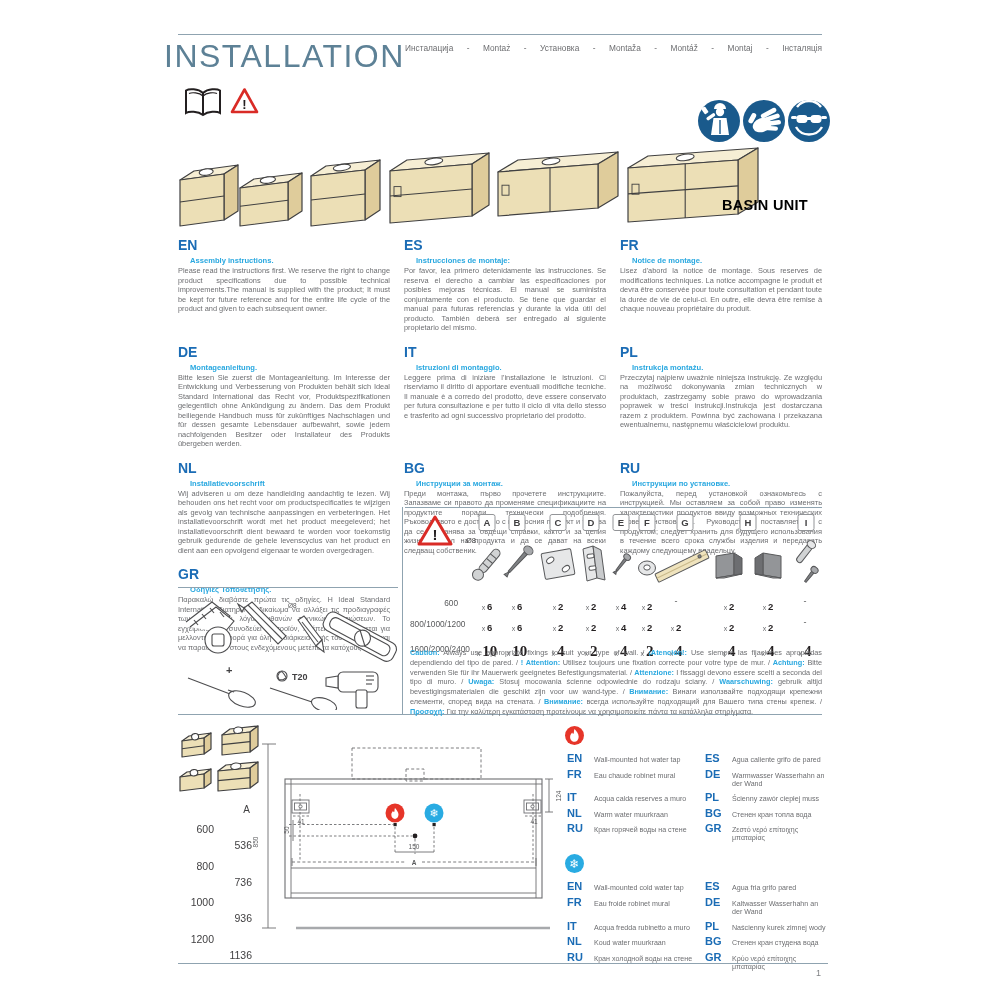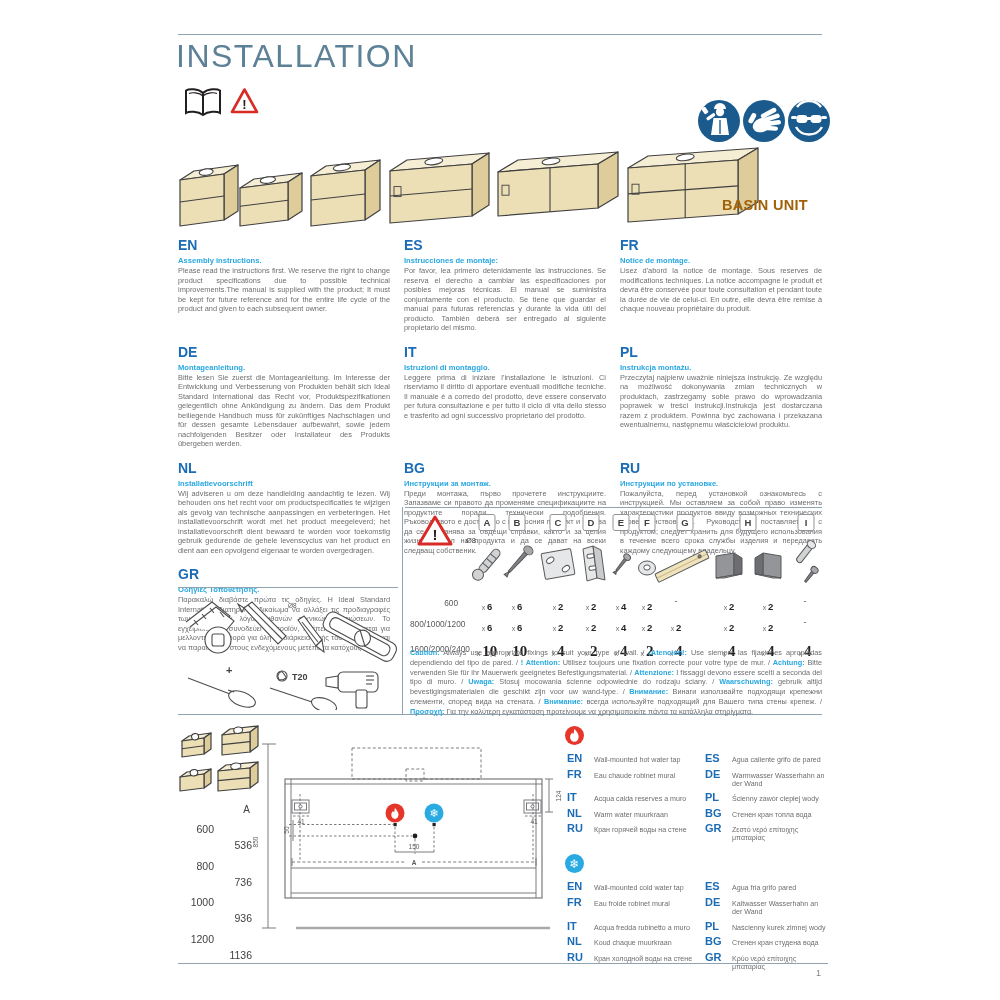--- a/index.html
+++ b/index.html
@@ -3,33 +3,33 @@
 <meta charset="utf-8">
 <style>
   html,body{margin:0;padding:0;background:#fff;}
   #page{position:relative;width:1000px;height:1000px;background:#fff;overflow:hidden;
         font-family:"Liberation Sans",sans-serif;color:#6d6e71;}
   .abs{position:absolute;}
   .rule{position:absolute;height:1px;background:#8fa3b0;}
   .vrule{position:absolute;width:1px;background:#8fa3b0;}
 
   
-  #title{left:176px;top:38px;font-size:32px;letter-spacing:1.5px;color:#5d8196;font-weight:400;}
+  #title{left:164px;top:38px;font-size:32px;letter-spacing:1.5px;color:#5d8196;font-weight:400;}
   #lang-lines{left:405px;top:42px;width:417px;font-size:8.3px;line-height:13.8px;color:#6d6e71;
               text-align:justify;}
   #lang-lines div{text-align-last:justify;}
 
-  #basin-unit{left:722px;top:197px;font-size:14.5px;font-weight:700;color:#a16207;letter-spacing:.3px;}
+  #basin-unit{left:722px;top:197px;font-size:14.5px;font-weight:700;color:#000000;letter-spacing:.3px;}
 
   
   #sections{left:178px;top:237px;width:648px;display:grid;grid-template-columns:212px 202px 202px;
             column-gap:14px;}
   .lang-sec{margin-bottom:11px;}
   .lang-sec h2{margin:0 0 3px 0;font-size:14px;font-weight:700;color:#1b6cb5;}
-  .lang-sec h3{margin:0 0 1px 0;font-size:7.6px;font-weight:700;color:#29a8e0;}
+  .lang-sec h3{margin:0 0 1px 12px;font-size:7.6px;font-weight:700;color:#29a8e0;}
   .lang-sec p{margin:0;font-size:7.4px;line-height:9.5px;color:#6d6e71;text-align:justify;}
 
   
   #parts{left:410px;top:510px;width:412px;height:142px;}
   .pletter{position:absolute;top:4px;width:15px;height:15px;border:1.2px solid #939598;border-radius:2.5px;
            font-size:9.5px;line-height:15px;font-weight:700;color:#414042;text-align:center;
            transform:translateX(-50%);background:#fff;}
   .prow{position:absolute;left:0;width:412px;height:17px;}
   .plabel{position:absolute;left:0;top:2px;width:48px;text-align:right;font-size:8.3px;color:#58595b;}
   .pcell{position:absolute;top:0;transform:translateX(-50%);white-space:nowrap;}
@@ -65,20 +65,21 @@
 </head>
 <body>
 <div id="page">
 
   <div class="rule" style="left:178px;top:34px;width:292px;"></div>
   <div class="rule" style="left:405px;top:34px;width:417px;"></div>
 
   <div class="abs" id="title">INSTALLATION</div>
 
   <div class="abs" id="lang-lines">
+    <div>Инсталација - Montaż - Установка - Montaža - Montáž - Montaj - Інсталяція</div>
   </div>
 
   <svg class="abs" style="left:183px;top:86px" width="40" height="32" viewBox="0 0 40 32">
     <path d="M20 7 C15 2.5 6 2.5 3 4.5 L3 27 C6 25 15 25 20 29 C25 25 34 25 37 27 L37 4.5 C34 2.5 25 2.5 20 7 Z" fill="none" stroke="#231f20" stroke-width="2"></path>
     <line x1="20" y1="7" x2="20" y2="29" stroke="#231f20" stroke-width="2"></line>
     <path d="M20 10 C16 6.5 9 6.2 6 7.5" fill="none" stroke="#231f20" stroke-width="1.2"></path>
     <path d="M20 10 C24 6.5 31 6.2 34 7.5" fill="none" stroke="#231f20" stroke-width="1.2"></path>
   </svg>
   <svg class="abs" style="left:230px;top:87px" width="29" height="28" viewBox="0 0 29 28">
     <path d="M14.5 2.5 L27 25 L2 25 Z" fill="#fff" stroke="#d92b26" stroke-width="2.6" stroke-linejoin="round"></path>
@@ -556,21 +557,21 @@
         <div class="leg-item">
           <span class="code">DE</span>
           <span class="txt">Warmwasser Wasserhahn an der Wand</span>
         </div>
         <div class="leg-item">
           <span class="code">IT</span>
           <span class="txt">Acqua calda reserves a muro</span>
         </div>
         <div class="leg-item">
           <span class="code">PL</span>
-          <span class="txt">Ścienny zawór ciepłej wody</span>
+          <span class="txt">Ścienny zawór ciepłej muss</span>
         </div>
         <div class="leg-item">
           <span class="code">NL</span>
           <span class="txt">Warm water muurkraan</span>
         </div>
         <div class="leg-item">
           <span class="code">BG</span>
           <span class="txt">Стенен кран топла вода</span>
         </div>
         <div class="leg-item">
@@ -603,21 +604,21 @@
         <div class="leg-item">
           <span class="code">IT</span>
           <span class="txt">Acqua fredda rubinetto a muro</span>
         </div>
         <div class="leg-item">
           <span class="code">PL</span>
           <span class="txt">Naścienny kurek zimnej wody</span>
         </div>
         <div class="leg-item">
           <span class="code">NL</span>
-          <span class="txt">Koud chaque muurkraan</span>
+          <span class="txt">Koud water muurkraan</span>
         </div>
         <div class="leg-item">
           <span class="code">BG</span>
           <span class="txt">Стенен кран студена вода</span>
         </div>
         <div class="leg-item">
           <span class="code">RU</span>
           <span class="txt">Кран холодной воды на стене</span>
         </div>
         <div class="leg-item">

